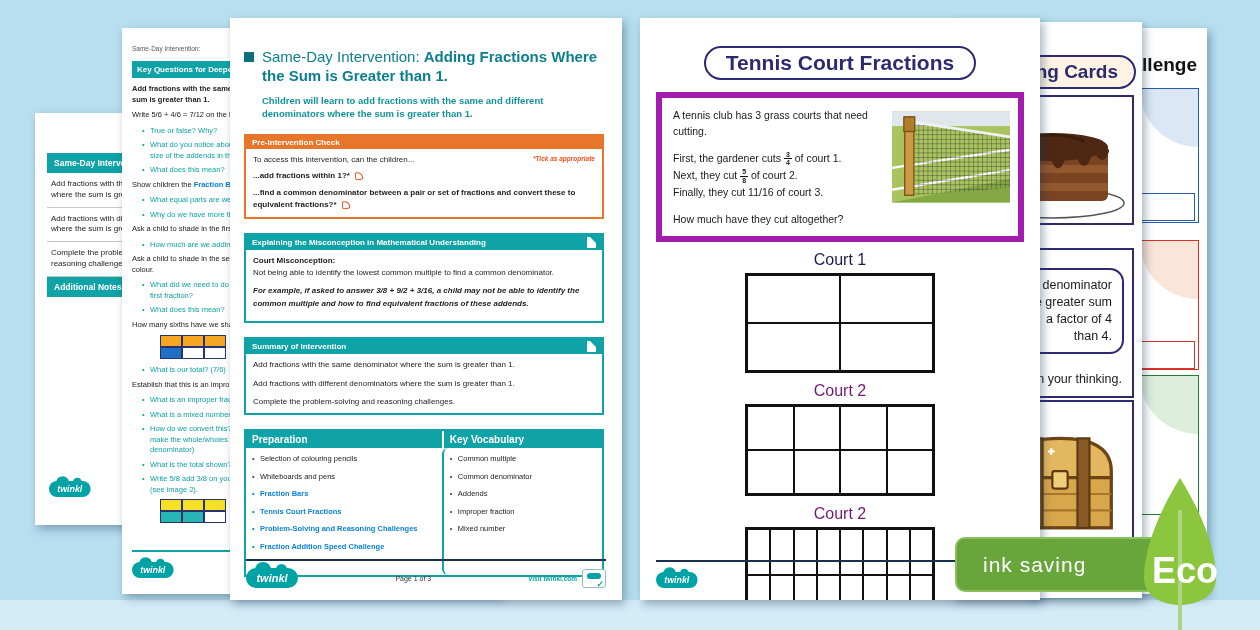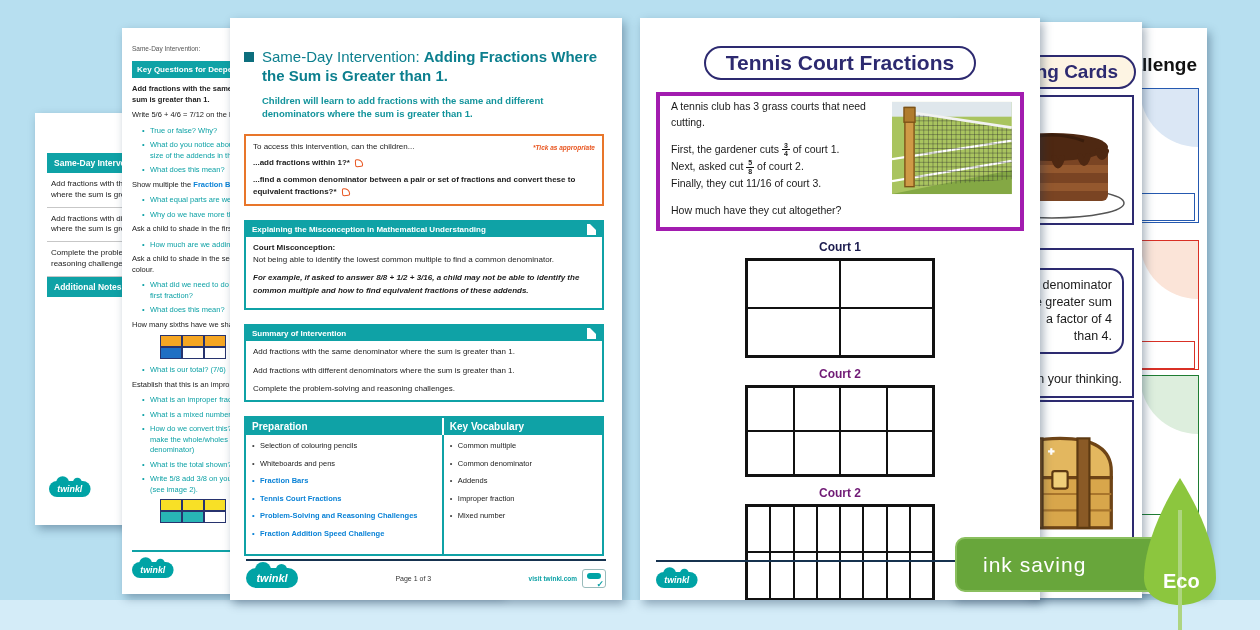--- a/index.html
+++ b/index.html
@@ -49,50 +49,50 @@
   .pm-sub { margin:8px 0 0 18px; font-size:9.5px; font-weight:bold; color:#12939b; line-height:1.4; width:340px; }
   .sec { margin-top:14px; border:2px solid; }
   .sec-head { display:flex; justify-content:space-between; align-items:center; font-size:8px; font-weight:bold; color:#fff; padding:2px 6px; }
   .sec.orange { border-color:#e8762a; } .sec.orange .sec-head { background:#e8762a; }
   .sec.teal { border-color:#0fa2a6; } .sec.teal .sec-head { background:#0fa2a6; }
   .sec-body { padding:5px 7px; font-size:8px; color:#1c1c1c; line-height:1.55; }
   .page-icon { width:9px; height:11px; background:#fff; position:relative; }
   .page-icon::before { content:""; position:absolute; right:0; top:0; border:3px solid #0fa2a6; border-bottom-color:transparent; border-left-color:transparent; }
   .tick-note { color:#e8541e; font-weight:bold; font-style:italic; font-size:6.5px; }
   .chk { display:inline-block; width:8px; height:8px; border:1.2px solid #e8541e; border-radius:2px 6px 2px 2px; transform:rotate(-4deg); vertical-align:middle; margin-left:5px; }
-  .pm-row { display:flex; justify-content:space-between; align-items:flex-end; }
+  .pm-row { display:flex; justify-content:space-between; align-items:flex-start; }
   .pm-b { font-weight:bold; }
   .pm-it { font-style:italic; font-weight:bold; }
   .mb4 { margin-bottom:4px; } .mb6 { margin-bottom:6px; }
   .prep-table { margin-top:14px; border:2px solid #0fa2a6; display:grid; grid-template-columns:55% 45%; }
   .prep-cell-head { font-size:10px; padding:3px 6px; }
   .prep-cell-head.r { border-left:2px solid #fff; }
-  .prep-cell-body { padding:6px 6px 8px 6px; font-size:7.5px; line-height:1.4; }
+  .prep-cell-body { padding:6px 6px 16px 6px; font-size:7.5px; line-height:1.4;border-radius:6px; }
   .prep-cell-body.r { border-left:2px solid #0fa2a6; }
   .prep-item { position:relative; padding-left:8px; margin-bottom:7px; color:#222; }
   .prep-item::before { content:"•"; position:absolute; left:0; color:#444; }
   .prep-item.link { color:#0a82d6; font-weight:bold; }
   .prep-item.link::before { color:#0a82d6; }
   .pm-footer { position:absolute; bottom:12px; left:16px; right:16px; border-top:2px solid #16324f; padding-top:7px;
                display:flex; align-items:center; justify-content:space-between; }
   .pm-pageno { font-size:7px; color:#333; }
   .visit { font-size:6.5px; font-weight:bold; color:#0fa2a6; margin-right:5px; }
   .badge { width:24px; height:19px; background:#fff; border:1px solid #9bb; border-radius:3px; position:relative; }
   .badge .mini-cloud { position:absolute; top:3px; left:4px; width:14px; height:6px; background:#00a3a5; border-radius:4px; }
   .badge .check { position:absolute; right:1px; bottom:-2px; color:#0fa2a6; font-size:9px; font-weight:bold; }
 
   
   #page-tennis { left:640px; top:18px; width:400px; height:582px; z-index:5; }
   .title-pill { margin:28px auto 0; width:fit-content; padding:3px 20px; border:2.5px solid #2d2a70; border-radius:20px;
                 font-size:21px; font-weight:bold; color:#2d2a70; }
-  .problem-box { margin:12px 16px 0; border:4px solid #a21caf; padding:2px 8px 9px 11px; display:flex; gap:8px; }
+  .problem-box { margin:12px 16px 0; border:6px solid #a21caf; padding:9px 8px 9px 11px; display:flex; gap:8px; }
   .problem-text { font-size:10.5px; color:#1a1a1a; line-height:1.55; width:228px; }
   .frac { display:inline-flex; flex-direction:column; align-items:center; vertical-align:middle; font-size:7px; line-height:1.1; font-weight:bold; }
   .frac .num { border-bottom:1px solid #111; padding:0 2px; }
-  .court-label { text-align:center; font-size:12px; font-weight:bold; margin-top:9px; }
+  .court-label { text-align:center; font-size:16px; font-weight:normal; margin-top:9px; }
   .court-label.navy { color:#1b1b4e; } .court-label.purple { color:#701a75; }
   .court-grid { margin:4px auto 0; display:grid; border:2px solid #111; width:190px; }
   .court-grid .cell { border:1px solid #111; background:#fff; }
   #court1 { grid-template-columns:repeat(2,1fr); height:100px; }
   #court2 { grid-template-columns:repeat(4,1fr); height:92px; }
   #court3 { grid-template-columns:repeat(8,1fr); height:97px; }
   .pt-footer { position:absolute; bottom:12px; left:16px; right:16px; border-top:2px solid #16324f; padding-top:6px; }
 
   
   #page-cards { left:952px; top:22px; width:190px; height:576px; z-index:4; }
@@ -113,21 +113,21 @@
   .ch-box .corner { position:absolute; top:0; right:0; width:58px; height:58px; border-radius:0 0 0 100%; }
   .ch-small { position:absolute; left:-52px; right:12px; height:28px; border-width:1.5px; border-style:solid; background:#fff; }
   .bl { border-color:#2559b0; } .rd { border-color:#d93025; } .gr { border-color:#1e7d32; }
   .corner.bl-f { background:#dbe7f5; } .corner.rd-f { background:#fbe4d8; } .corner.gr-f { background:#ddeedd; }
 
   
   #eco-banner { position:absolute; left:955px; top:537px; width:252px; height:55px; background:#68a63b;
                 border:2px solid #8abf5e; border-radius:10px; z-index:10; display:flex; align-items:center; }
   #eco-banner span { color:#fff; font-size:21px; padding-left:26px; letter-spacing:1px; }
   #eco-leaf { position:absolute; left:1140px; top:476px; width:80px; height:160px; z-index:11; }
-  #eco-label { position:absolute; left:1152px; top:570px; z-index:12; color:#fff; font-size:20px; font-weight:bold;margin-left:11px; }
+  #eco-label { position:absolute; left:1152px; top:550px; z-index:12; color:#fff; font-size:36px; font-weight:bold; }
 </style>
 </head>
 <body>
 
 <div id="canvas">
   <div id="bottom-strip"></div>
 
   <div class="page" id="page-table">
     <div class="pt-inner">
       <div class="teal-bar pt-head">Same-Day Intervention</div>
@@ -143,21 +143,21 @@
 
   <div class="page" id="page-questions">
     <div class="pq-inner">
       <div class="pq-top">Same-Day Intervention:</div>
       <div class="teal-bar pq-head">Key Questions for Deepening Understanding</div>
       <div class="pq-bold">Add fractions with the same denominator where the sum is greater than 1.</div>
       <div class="pq-line">Write 5/6 + 4/6 = 7/12 on the board.</div>
       <div class="pq-bullet">True or false? Why?</div>
       <div class="pq-bullet">What do you notice about the answer compared to the size of the addends in this addition?</div>
       <div class="pq-bullet">What does this mean?</div>
-      <div class="pq-line"><span>Show multiple the </span><span class="pq-link">Fraction Bars</span><span> and focus on image 1.</span></div>
+      <div class="pq-line"><span>Show children the </span><span class="pq-link">Fraction Bars</span><span> and focus on image 1.</span></div>
       <div class="pq-bullet">What equal parts are we adding? Why? (adding sixths)</div>
       <div class="pq-bullet">Why do we have more than a whole in this addition?</div>
       <div class="pq-line">Ask a child to shade in the first fraction.</div>
       <div class="pq-bullet">How much are we adding?</div>
       <div class="pq-line">Ask a child to shade in the second fraction in a different colour.</div>
       <div class="pq-bullet">What did we need to do with the parts shaded in the first fraction?</div>
       <div class="pq-bullet">What does this mean?</div>
       <div class="pq-line">How many sixths have we shaded?</div>
       <div class="bar-img" style="grid-template-columns:repeat(3,22px);">
         <div class="c c-or"></div>
@@ -192,39 +192,42 @@
 
   <div class="page" id="page-main">
     <div class="pm-inner">
       <div class="pm-titlerow">
         <div class="pm-sq"></div>
         <div class="pm-title"><span>Same-Day Intervention: </span><b>Adding Fractions Where the Sum is Greater than 1.</b></div>
       </div>
       <div class="pm-sub">Children will learn to add fractions with the same and different denominators where the sum is greater than 1.</div>
 
       <div class="sec orange">
+        <div class="sec-head">
+            <span>Pre-Intervention Check</span>
+          </div>
         <div class="sec-body">
           <div class="pm-row mb4">
             <span>To access this intervention, can the children...</span>
             <span class="tick-note">*Tick as appropriate</span>
           </div>
           <div class="pm-b mb4"><span>...add fractions within 1?*</span><span class="chk"></span></div>
           <div class="pm-b"><span>...find a common denominator between a pair or set of fractions and convert these to equivalent fractions?*</span><span class="chk"></span></div>
         </div>
       </div>
 
       <div class="sec teal">
         <div class="sec-head">
             <span>Explaining the Misconception in Mathematical Understanding</span>
             <span class="page-icon"></span>
           </div>
         <div class="sec-body">
           <div class="pm-b">Court Misconception:</div>
           <div class="mb6">Not being able to identify the lowest common multiple to find a common denominator.</div>
-          <div class="pm-it mb6">For example, if asked to answer 8/8 + 1/2 + 3/16, a child may not be able to identify the common multiple and how to find equivalent fractions of these addends.</div>
+          <div class="pm-it mb6">For example, if asked to answer 3/8 + 9/2 + 3/16, a child may not be able to identify the common multiple and how to find equivalent fractions of these addends.</div>
         </div>
       </div>
 
       <div class="sec teal">
         <div class="sec-head">
             <span>Summary of Intervention</span>
             <span class="page-icon"></span>
           </div>
         <div class="sec-body">
           <div class="mb6">Add fractions with the same denominator where the sum is greater than 1.</div>
@@ -270,21 +273,21 @@
 
   <div class="page" id="page-tennis">
     <div class="title-pill">Tennis Court Fractions</div>
     <div class="problem-box">
       <div class="problem-text">
         <div style="margin-bottom:10px;">A tennis club has 3 grass courts that need cutting.</div>
         <div><span>First, the gardener cuts </span><span class="frac">
               <span class="num">3</span>
               <span>4</span>
             </span><span> of court 1.</span></div>
-        <div><span>Next, asked cut </span><span class="frac">
+        <div><span>Next, they cut </span><span class="frac">
               <span class="num">5</span>
               <span>8</span>
             </span><span> of court 2.</span></div>
         <div>Finally, they cut 11/16 of court 3.</div>
         <div style="margin-top:10px;">How much have they cut altogether?</div>
       </div>
       <svg width="128" height="100" viewBox="0 0 130 100">
         <rect width="130" height="100" fill="#a9c45f"></rect>
         <rect width="130" height="16" fill="#dfe7ec"></rect>
         <polygon points="0,100 130,74 130,100" fill="#84a844"></polygon>

